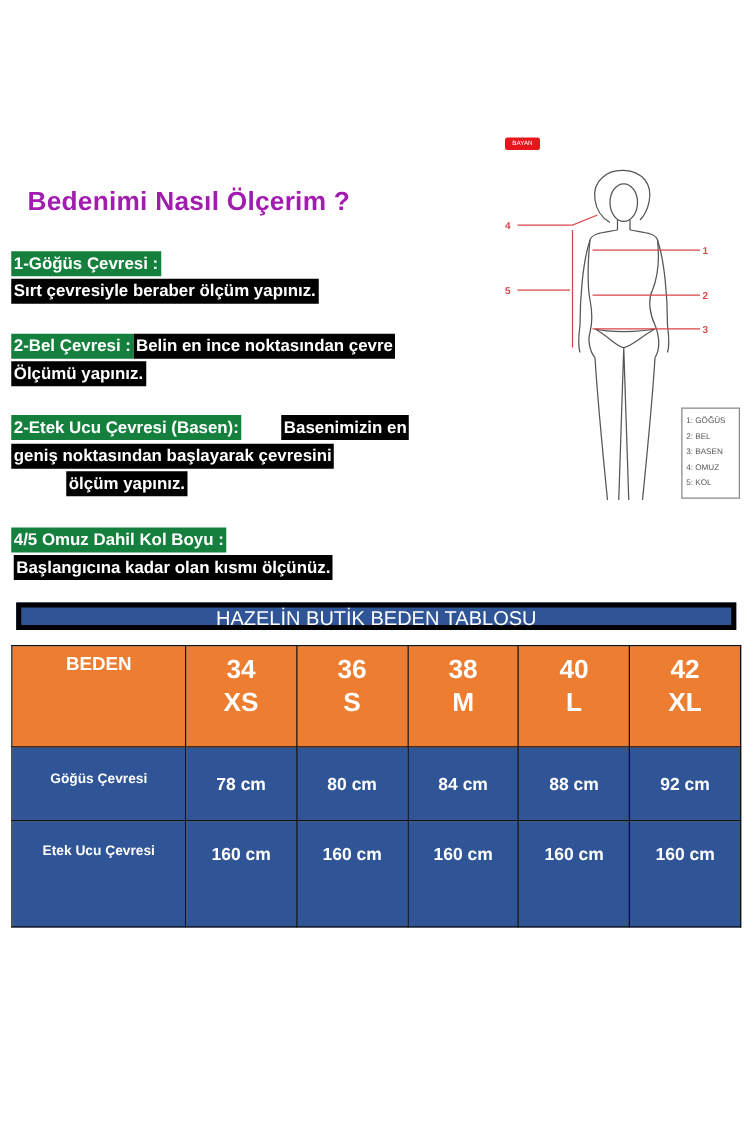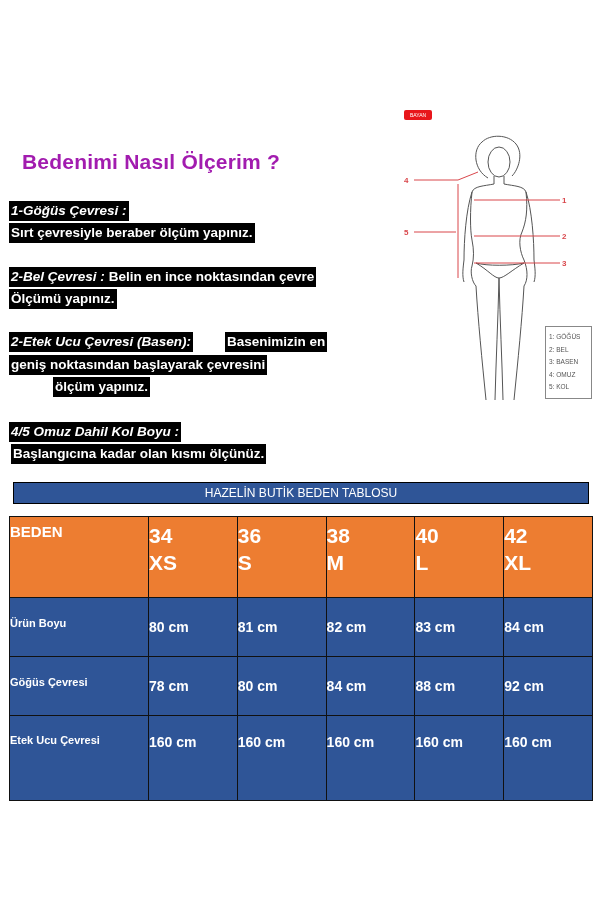--- a/index.html
+++ b/index.html
@@ -1,24 +1,24 @@
 <!DOCTYPE html>
 <html><head>
 <meta charset="utf-8">
 <style>
   html, body { margin:0; padding:0; background:#ffffff; }
   body { width:600px; height:900px; position:relative; overflow:hidden; font-family:"Liberation Sans", sans-serif; }
   .title { position:absolute; left:22px; top:150px; font-size:21px; font-weight:bold; color:#a21caf; letter-spacing:0.2px; }
   .line { position:absolute; left:9px; height:20px; line-height:20px; font-size:13.5px; font-weight:bold; color:#fff; white-space:nowrap; display:flex; }
   .line span { display:inline-block; padding:0 2px; }
-  .red { background:#000000;font-style:italic; }
+  .red { background:#15803d; }
   .blk { background:#000; }
-  .banner { position:absolute; left:13px; top:482px; width:576px; height:22px; background:#2f5597; border:1px solid #000000; box-sizing:border-box; color:#fff; font-size:12px; text-align:center; line-height:20px; }
+  .banner { position:absolute; left:13px; top:482px; width:576px; height:22px; background:#2f5597; border:4px solid #000000; box-sizing:border-box; color:#fff; font-size:16px; text-align:center; line-height:20px; }
   table.size { position:absolute; left:9px; top:516px; width:584px; border-collapse:collapse; }
-  table.size td { border:1px solid #111; color:#fff; font-weight:bold; text-align:left; padding:0; }
+  table.size td { border:1px solid #111; color:#fff; font-weight:bold; text-align:center; padding:0; }
   tr.head td { background:#ed7d31; height:74px; vertical-align:top; }
   tr.head td.lab { font-size:15px; padding-top:6px; }
   tr.head td.sz { font-size:21px; line-height:27px; padding-top:5px; }
   tr.body td { background:#2f5597; }
   tr.r1 td, tr.r2 td { height:50px; }
   tr.r3 td { height:66px; vertical-align:top; padding-top:18px; }
   td.rlab { font-size:11px; width:138px; }
   td.val { font-size:14px; }
   tr.r1 td.rlab, tr.r2 td.rlab { vertical-align:middle; padding-bottom:8px; }
   tr.r1 td.val, tr.r2 td.val { vertical-align:middle; }
@@ -129,28 +129,20 @@
         </td>
     <td class="sz">
           <div>40</div>
           <div>L</div>
         </td>
     <td class="sz">
           <div>42</div>
           <div>XL</div>
         </td>
   </tr>
-  <tr class="body r1">
-    <td class="rlab">Ürün Boyu</td>
-    <td class="val">80 cm</td>
-    <td class="val">81 cm</td>
-    <td class="val">82 cm</td>
-    <td class="val">83 cm</td>
-    <td class="val">84 cm</td>
-  </tr>
   <tr class="body r2">
     <td class="rlab">Göğüs Çevresi</td>
     <td class="val">78 cm</td>
     <td class="val">80 cm</td>
     <td class="val">84 cm</td>
     <td class="val">88 cm</td>
     <td class="val">92 cm</td>
   </tr>
   <tr class="body r3">
     <td class="rlab">Etek Ucu Çevresi</td>

